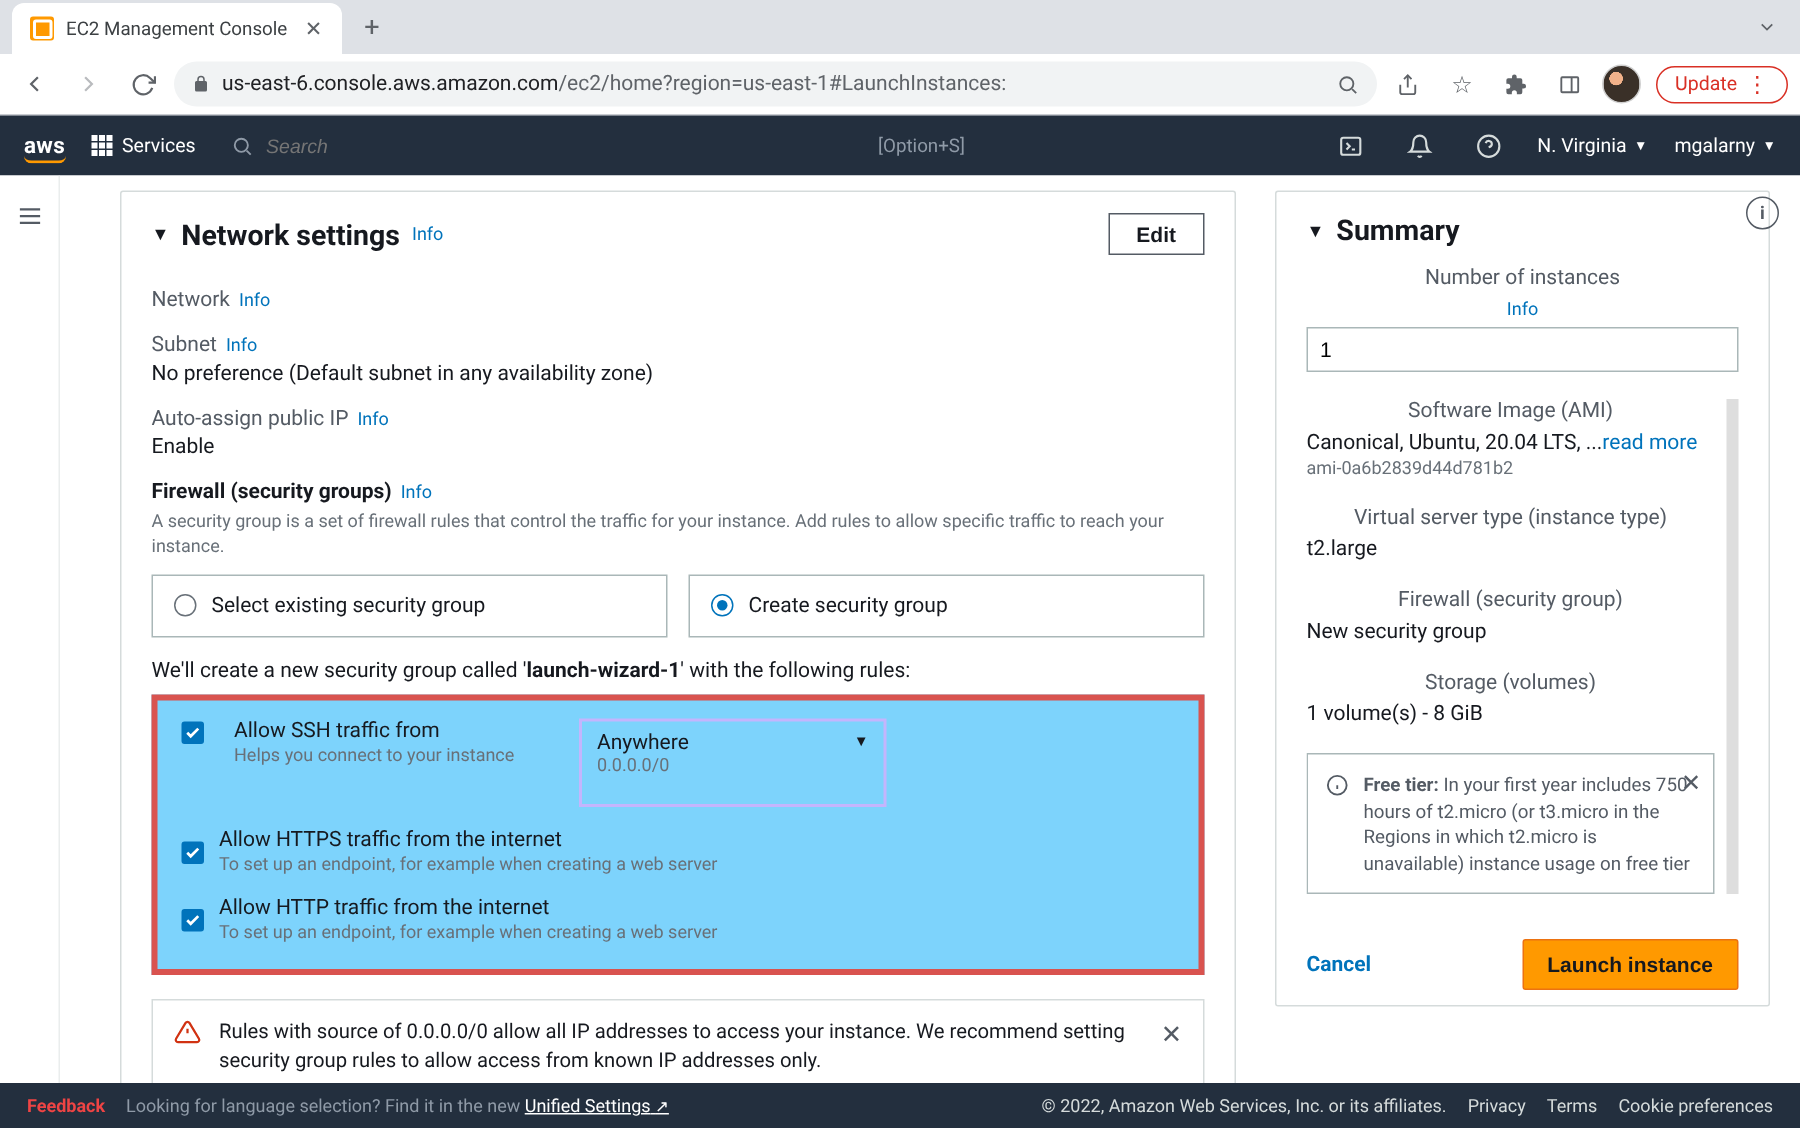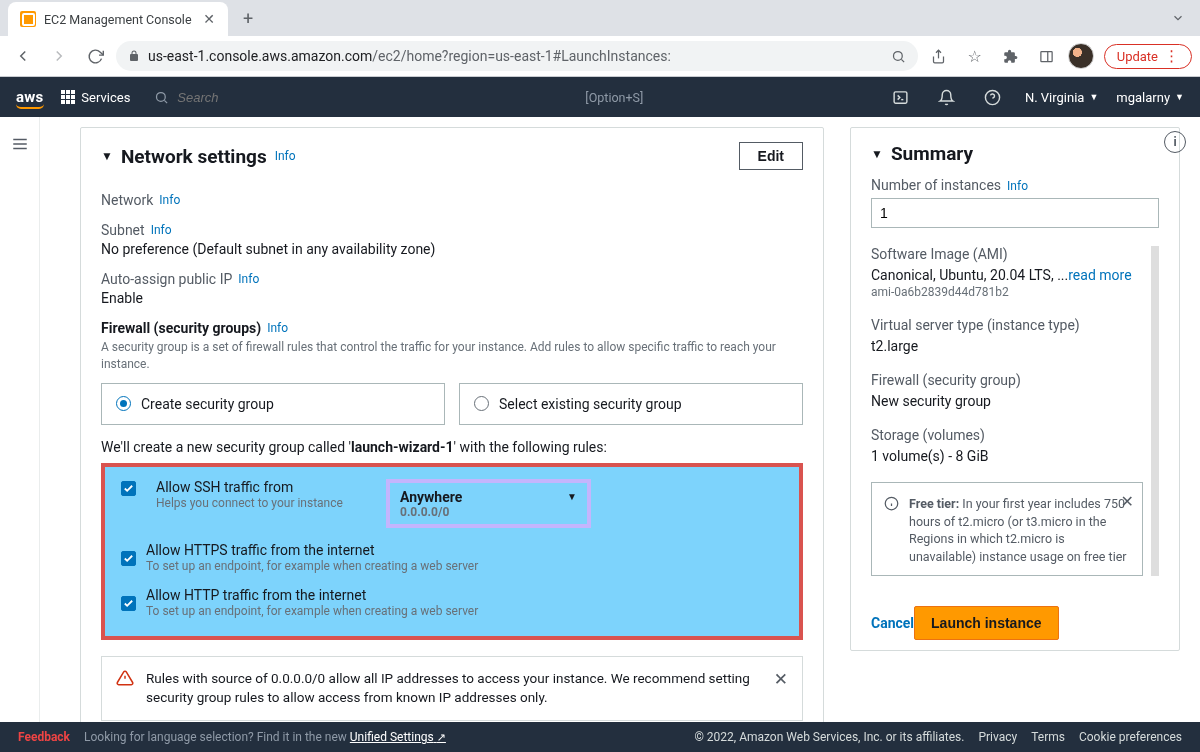--- a/index.html
+++ b/index.html
@@ -77,44 +77,44 @@
 
 .highlight-box { border:4px solid #d9534f; padding:12px 16px 14px; margin-top:8px; background:#7dd3fc; }
 .chk-row { display:flex; align-items:center; gap:10px; margin-bottom:4px; }
 .chk { width:15px;height:15px;border:1px solid #0073bb;background:#0073bb;border-radius:2px;display:flex;align-items:center;justify-content:center;flex-shrink:0;margin-top:2px; }
 .chk svg { width:11px; height:11px; }
 .chk-body { flex:1; }
 .chk-label { font-size:14px; color:#16191f; }
 .chk-sub { font-size:12px; color:#687078; margin-top:1px; }
 .ssh-row { display:flex; align-items:flex-start; gap:20px; }
 .ssh-row .chk-body{ flex:0 0 210px; }
-.select-box { flex:0 0 205px; border:4px solid #c4b5fd; padding:6px 10px 5px; cursor:pointer; position:relative;font-weight:bold; }
+.select-box { flex:0 0 205px; border:2px solid #c4b5fd; padding:6px 10px 19px; cursor:pointer; position:relative; }
 .select-box .sel-label { font-size:14px; display:flex; justify-content:space-between; align-items:center;}
 .select-box .sel-sub { font-size:12px; color:#687078; }
 .chk-group { margin-top:14px; }
 
 .warn-box { border:1px solid #d5dbdb; padding:12px 14px; margin-top:16px; display:flex; gap:12px; align-items:flex-start; position:relative; }
 .warn-icon { color:#d13212; font-size:18px; flex-shrink:0; }
 .warn-text { font-size:13.5px; line-height:1.45; color:#16191f; flex:1; }
 .warn-close { color:#545b64; cursor:pointer; font-size:17px; flex-shrink:0; }
 
 
 .summary-body { padding: 6px 20px 14px; font-size:14px; }
-.sum-label { color:#545b64; margin-bottom:5px; display:flex; gap:6px; align-items:flex-end;}
+.sum-label { color:#545b64; margin-bottom:5px; display:flex; gap:6px; align-items:center;flex-direction:column;}
 .num-input { width:100%; border:1px solid #aab7b8; padding:6px 8px; font-size:14px; }
 .sum-scroll { border-right: 8px solid #dedede; padding-right: 8px; margin-top:18px; max-height: 340px; overflow:hidden; }
 .sum-sec { margin-bottom: 18px; }
 .sum-val { color:#16191f; }
 .sum-id { font-size:12px; color:#687078; margin-top:2px; }
 .read-more { color:#0073bb; cursor:pointer; }
 .tier-box { border:1px solid #aab7b8; padding:12px 12px 10px 12px; display:flex; gap:10px; position:relative; font-size:12.5px; color:#545b64; line-height:1.4; }
 .tier-box .tier-icon{ color:#545b64; flex-shrink:0; font-size:15px; margin-top:1px;}
 .tier-close { position:absolute; top:8px; right:8px; color:#545b64; cursor:pointer; font-size:16px; }
 
-.launch-row { display:flex; align-items:center; padding:16px 20px 10px; }
+.launch-row { display:flex; justify-content:space-between; align-items:center; padding:16px 20px 10px; }
 .cancel-link { color:#0073bb; cursor:pointer; font-weight:700; font-size:14px; }
 .launch-btn { background:#ff9900; border:1px solid #ec7211; color:#16191f; font-weight:700; padding:8px 16px; cursor:pointer; font-size:14px; border-radius:2px;}
 
 .info-icon-right { position:absolute; right:14px; top:14px; width:22px; height:22px; border:1.5px solid #545b64; border-radius:50%; display:flex; align-items:center; justify-content:center; font-size:12px; font-weight:700; color:#545b64; cursor:pointer; }
 
 
 .footer { height:30px; background:#232f3e; color:#d5dbdb; font-size:12px; display:flex; align-items:center; padding:0 18px; gap:14px; position:relative; }
 .footer .fb { font-weight:700; color:#ef4444; cursor:pointer; }
 .footer .lang { color:#8f9aa7; }
 .footer .lang a { color:#fff; text-decoration:underline; cursor:pointer; }
@@ -160,21 +160,21 @@
             <path d="M20.49 15a9 9 0 1 1-2.12-9.36L23 10"></path>
           </svg>
       </div>
       <div class="addr-bar">
         <span class="addr-lock">
           <svg width="12" height="12" viewBox="0 0 24 24" fill="currentColor">
               <path d="M18 8h-1V6a5 5 0 0 0-10 0v2H6a2 2 0 0 0-2 2v10a2 2 0 0 0 2 2h12a2 2 0 0 0 2-2V10a2 2 0 0 0-2-2zM9 6a3 3 0 0 1 6 0v2H9z"></path>
             </svg>
         </span>
         <span class="addr-url">
-          <span class="domain">us-east-1.console.aws.amazon.com</span><span class="path">/ec2/home?region=us-east-1#LaunchInstances:</span>
+          <span class="domain">us-east-6.console.aws.amazon.com</span><span class="path">/ec2/home?region=us-east-1#LaunchInstances:</span>
         </span>
         <span style="font-size:15px;">
           <svg width="15" height="15" viewBox="0 0 24 24" fill="none" stroke="currentColor" stroke-width="2">
               <circle cx="11" cy="11" r="7"></circle>
               <line x1="21" y1="21" x2="16.65" y2="16.65"></line>
             </svg>
         </span>
       </div>
       <div class="tool-icon">
         <svg width="15" height="15" viewBox="0 0 24 24" fill="none" stroke="currentColor" stroke-width="2">
@@ -300,26 +300,26 @@
               <div class="field-value">Enable</div>
             </div>
             <div class="field">
               <div class="field-label bold">
                   <span>Firewall (security groups)</span> 
                   <span class="info-link" style="font-weight:400;">Info</span>
                 </div>
               <div class="field-desc">A security group is a set of firewall rules that control the traffic for your instance. Add rules to allow specific traffic to reach your instance.</div>
               <div class="radio-row">
                 <label class="radio-opt">
+                  <span class="radio"></span>
+                  <span>Select existing security group</span>
+                </label>
+                <label class="radio-opt">
                   <span class="radio checked"></span>
                   <span>Create security group</span>
-                </label>
-                <label class="radio-opt">
-                  <span class="radio"></span>
-                  <span>Select existing security group</span>
                 </label>
               </div>
               <div class="sg-text">
                 <span>We'll create a new security group called '</span><b>launch-wizard-1</b><span>' with the following rules:</span>
               </div>
 
               <div class="highlight-box">
                 <div class="ssh-row">
                   <div class="chk">
                     <svg viewBox="0 0 24 24" fill="none" stroke="#fff" stroke-width="4">

